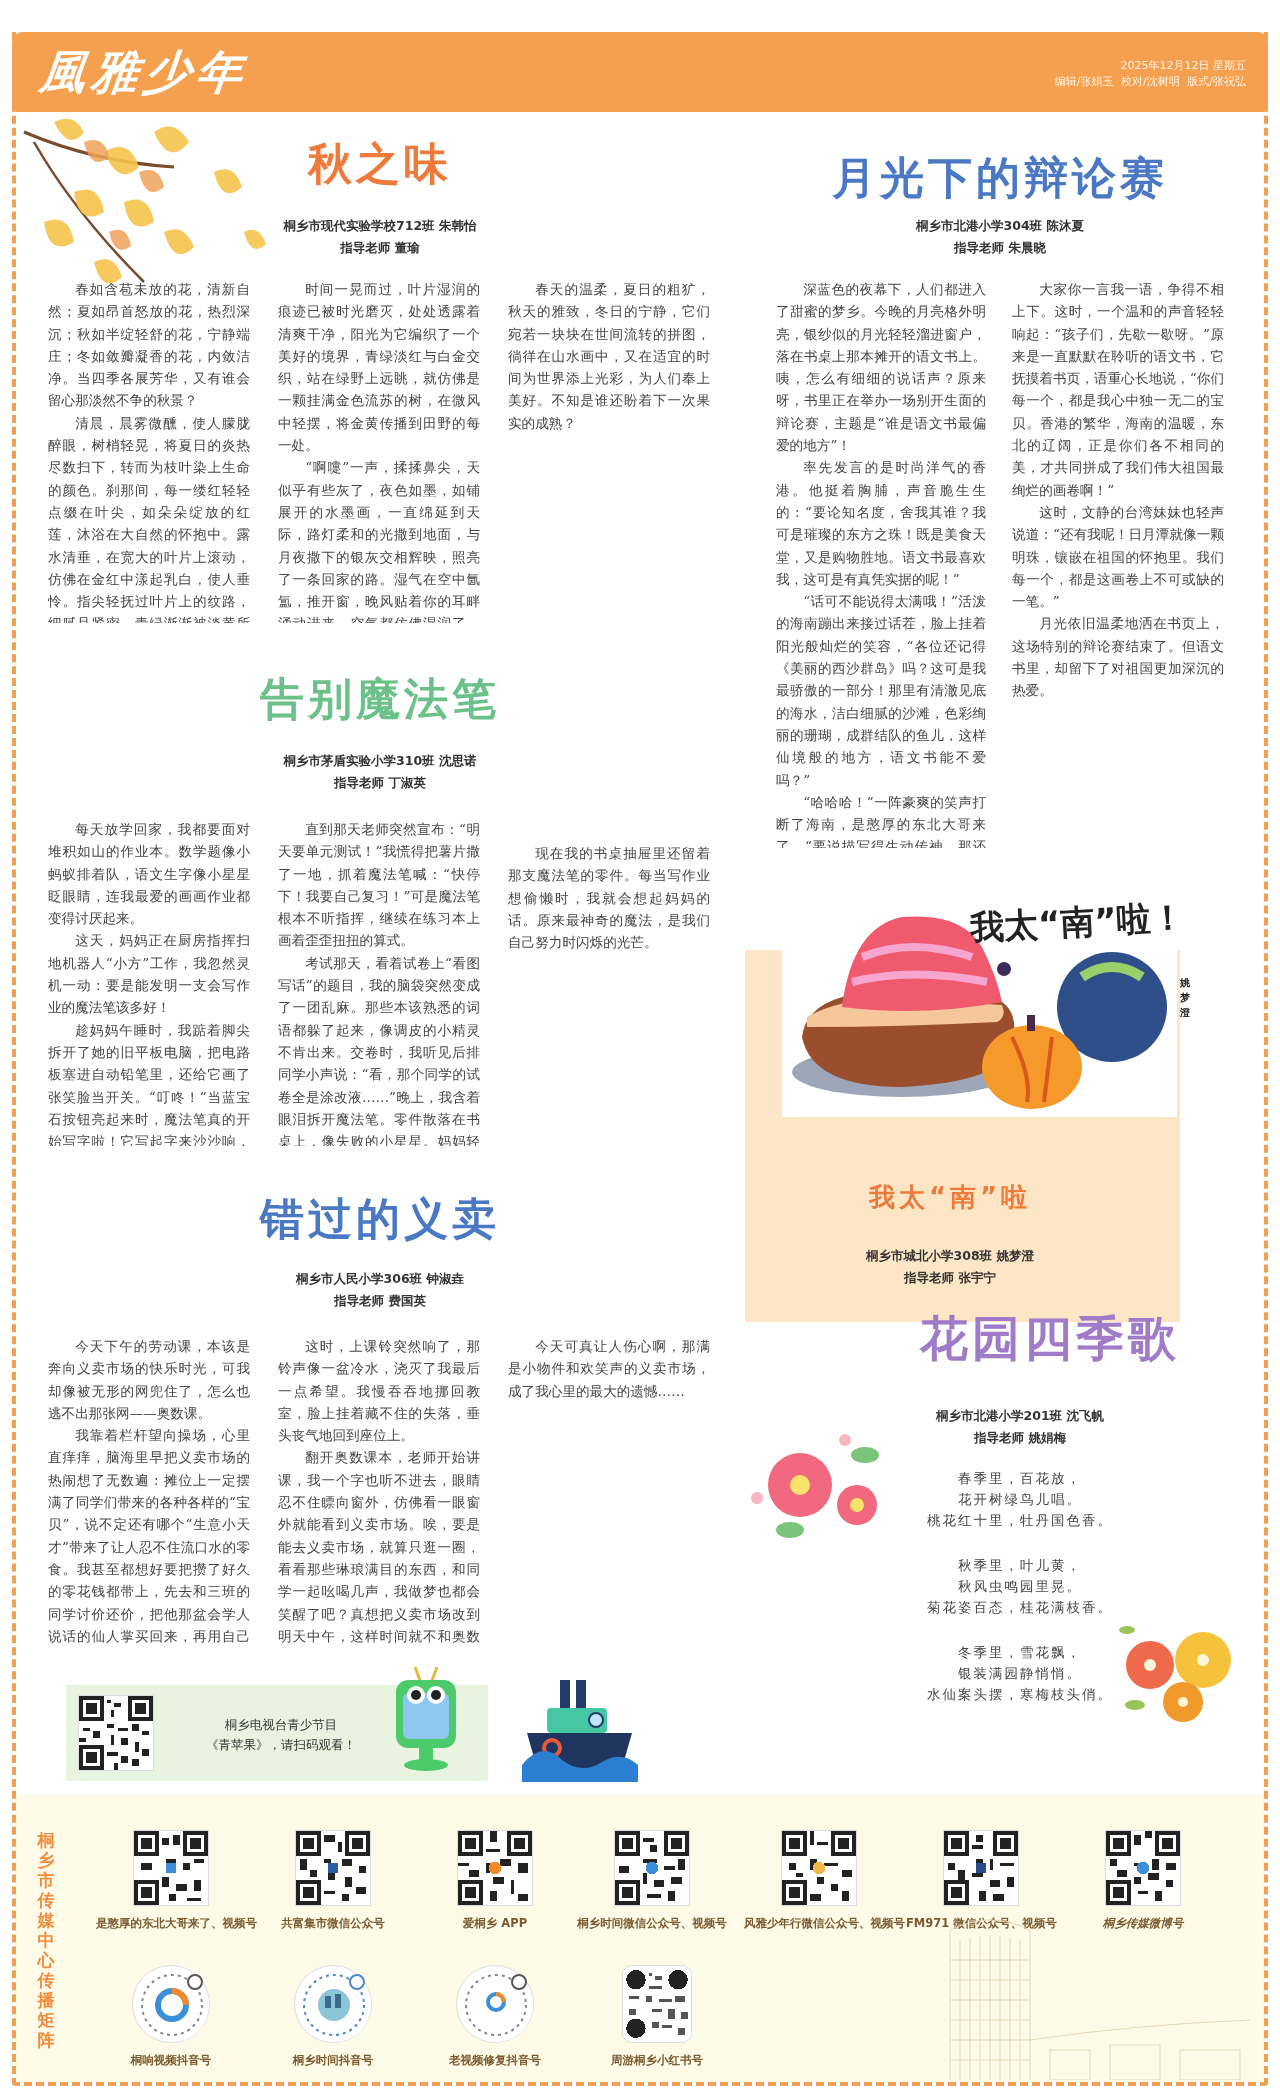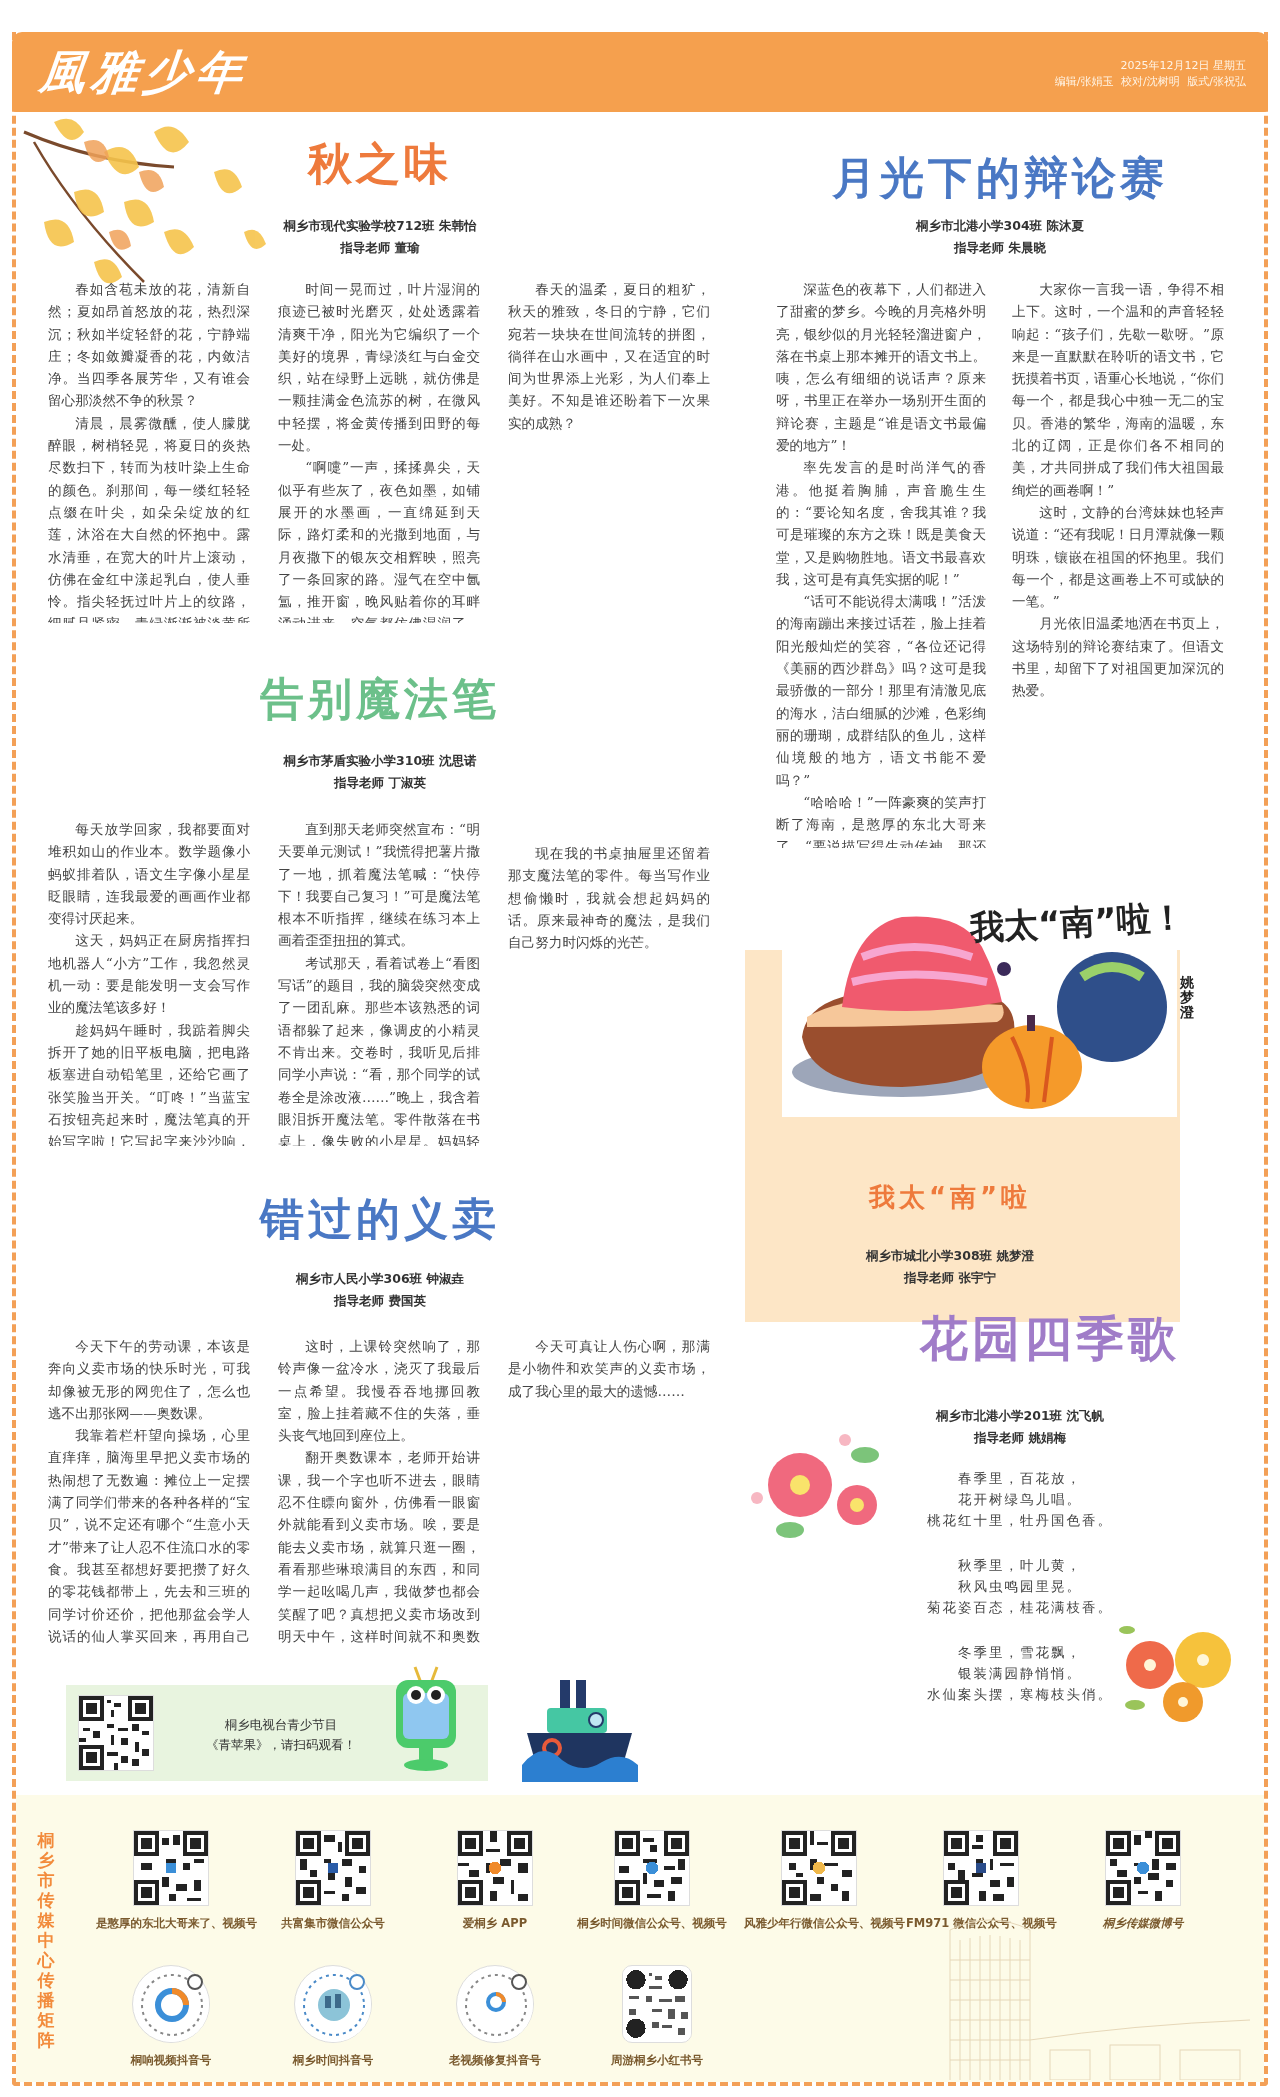--- a/index.html
+++ b/index.html
@@ -45,21 +45,21 @@
   }
   .col p { text-indent: 2em; }
 
   
   .paint-bg { position: absolute; left: 745px; top: 950px; width: 435px; height: 372px; background: #fde6c6; }
   .paint { position: absolute; left: 782px; top: 887px; width: 395px; height: 230px; background: #ffffff; }
   .paint-caption {
     position: absolute; left: 970px; top: 900px; font-family: "DejaVu Sans", sans-serif;
     font-size: 34px; font-weight: bold; color: #222; transform: rotate(-3deg);
   }
-  .paint-sign { position: absolute; left: 1180px; top: 975px; width: 16px; font-size: 14px; line-height: 15px; color: #222; font-weight: bold; }
+  .paint-sign { position: absolute; left: 1180px; top: 975px; width: 16px; font-size: 10px; line-height: 15px; color: #222; font-weight: bold; }
 
   
   .poem { position: absolute; left: 860px; width: 320px; text-align: center; font-size: 13.5px; line-height: 21px; color: #444; letter-spacing: 2px; }
   .poem .stanza { margin-bottom: 24px; }
 
   
   .promo { position: absolute; left: 66px; top: 1685px; width: 422px; height: 96px; background: #e8f4df; }
   .qr { position: absolute; background:
         repeating-linear-gradient(0deg, rgba(0,0,0,0.0) 0 3px, rgba(0,0,0,0.0) 3px 6px),
         #fff; border: 1px solid #ddd; overflow: hidden; }

